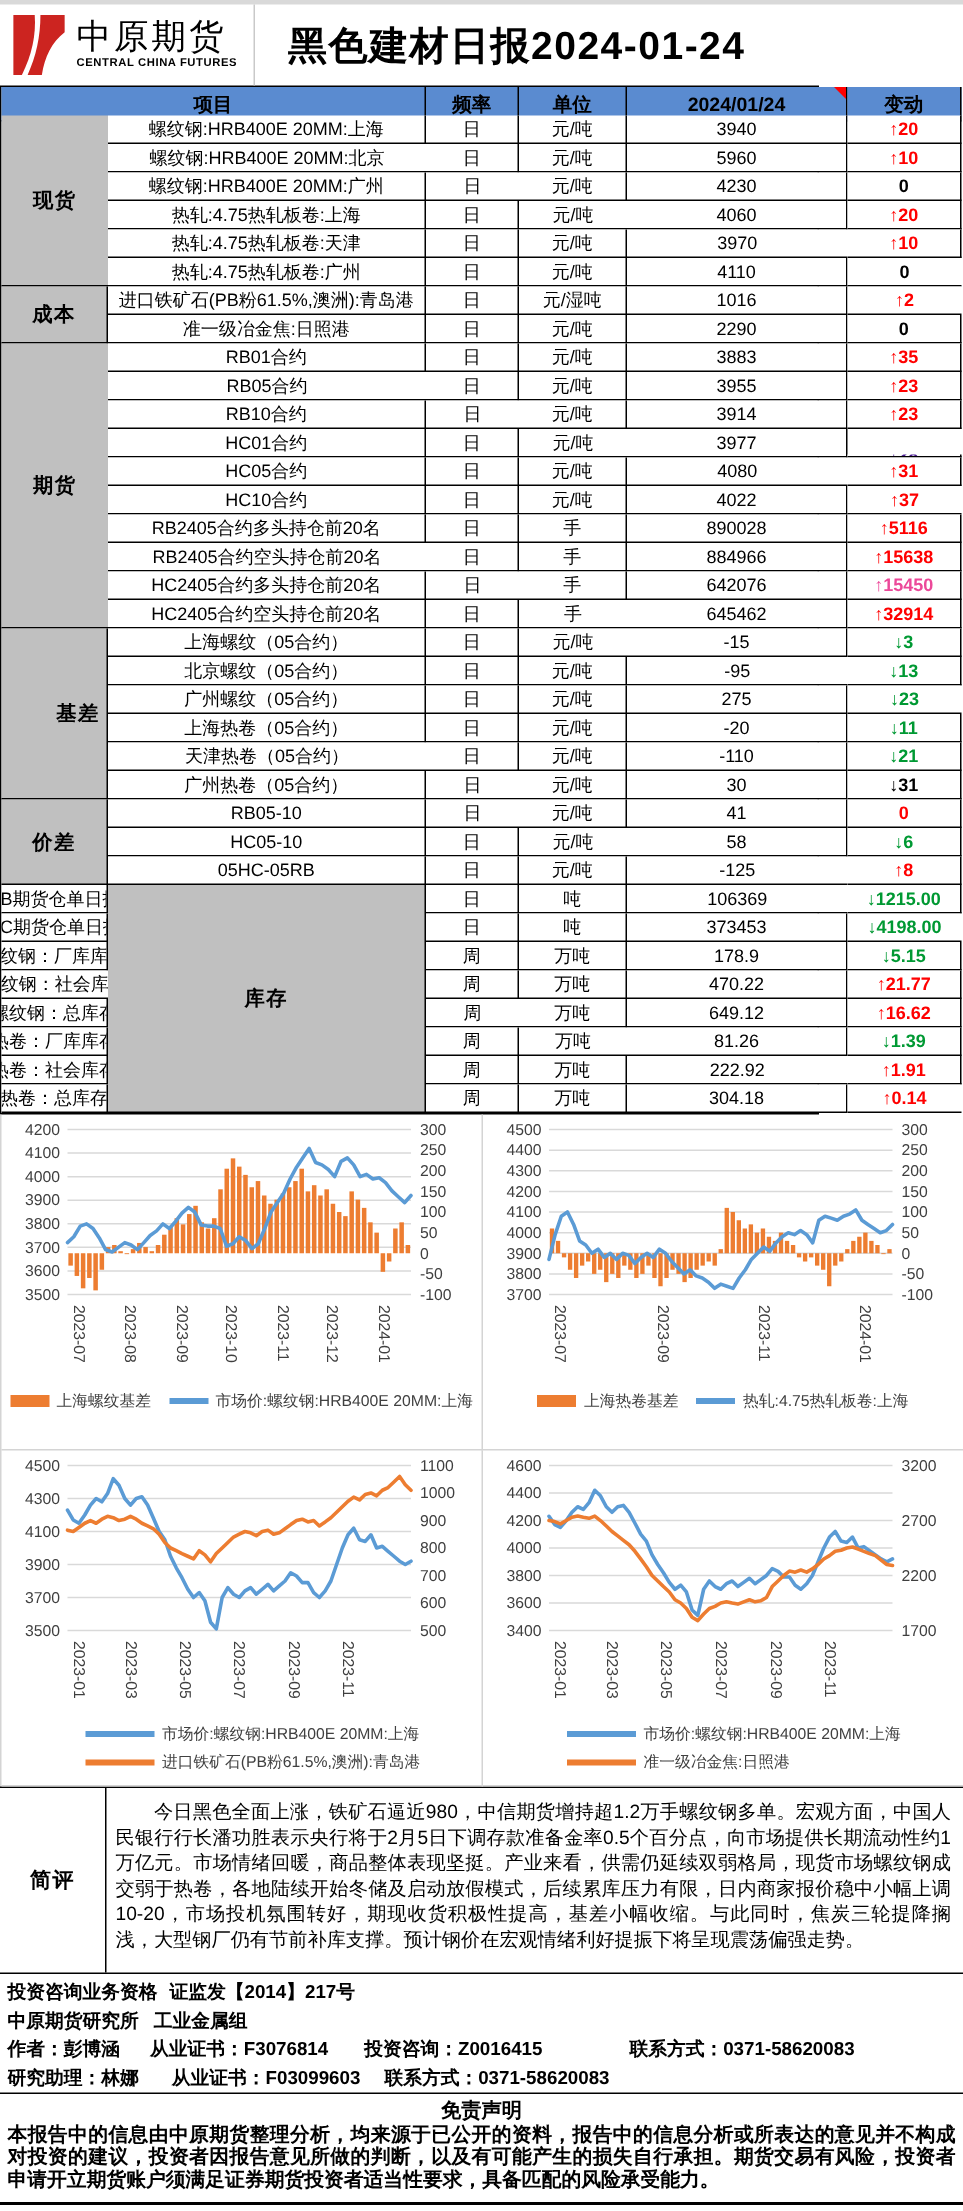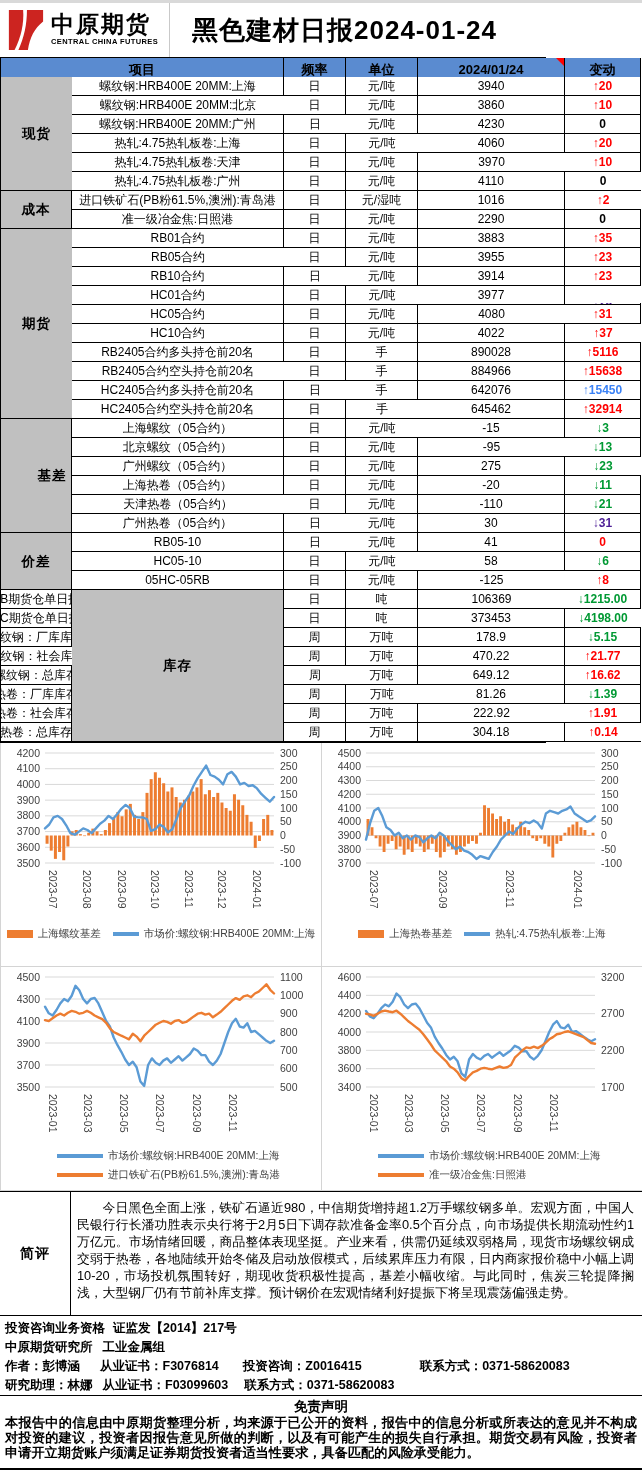--- a/index.html
+++ b/index.html
@@ -6,21 +6,21 @@
   .page{
     width:642px;height:1474px;background:#fff;position:relative;
     font-family:"Liberation Sans","DejaVu Sans",sans-serif;color:#000;
     overflow:hidden;box-sizing:border-box;
   }
   
   .top{height:57px;box-sizing:border-box;border-top:3px solid #d9d9d9;display:flex;align-items:center;}
   .logo{width:170px;height:100%;box-sizing:border-box;border-right:1px solid #c9c9c9;
         display:flex;align-items:center;gap:6px;padding-left:7px;}
   .logo-mark{flex:0 0 auto;}
-  .logo-cn{font-size:23px;font-weight:bold;letter-spacing:2px;line-height:24px;font-family:"Liberation Serif","DejaVu Serif",serif;}
+  .logo-cn{font-size:23px;font-weight:normal;letter-spacing:2px;line-height:24px;font-family:"Liberation Serif","DejaVu Serif",serif;}
   .logo-en{font-size:7.5px;font-weight:bold;letter-spacing:.4px;line-height:10px;}
   .title{margin:0 0 0 22px;font-size:26px;font-weight:bold;letter-spacing:1px;}
   
   .data-table{
     width:546px;box-sizing:border-box;border:1px solid #000;
     display:grid;grid-template-columns:71px 212px 62px 72px 147px 76px;
     grid-auto-rows:19px;
   }
   .data-table .c{
     box-sizing:border-box;border-right:1px solid #000;border-bottom:1px solid #000;
@@ -92,21 +92,21 @@
       <div class="c th">变动</div>
       <div class="c sec" style="grid-row: span 6;">现货</div>
       <div class="c ">螺纹钢:HRB400E 20MM:上海</div>
       <div class="c ">日</div>
       <div class="c ">元/吨</div>
       <div class="c ">3940</div>
       <div class="c chg" style="color: rgb(255, 0, 0);">↑20</div>
       <div class="c ">螺纹钢:HRB400E 20MM:北京</div>
       <div class="c ">日</div>
       <div class="c ">元/吨</div>
-      <div class="c ">3860</div>
+      <div class="c ">5960</div>
       <div class="c chg" style="color: rgb(255, 0, 0);">↑10</div>
       <div class="c ">螺纹钢:HRB400E 20MM:广州</div>
       <div class="c ">日</div>
       <div class="c ">元/吨</div>
       <div class="c ">4230</div>
       <div class="c chg" style="color: rgb(0, 0, 0);">0</div>
       <div class="c ">热轧:4.75热轧板卷:上海</div>
       <div class="c ">日</div>
       <div class="c ">元/吨</div>
       <div class="c ">4060</div>
@@ -170,21 +170,21 @@
       <div class="c chg" style="color: rgb(255, 0, 0);">↑5116</div>
       <div class="c ">RB2405合约空头持仓前20名</div>
       <div class="c ">日</div>
       <div class="c ">手</div>
       <div class="c ">884966</div>
       <div class="c chg" style="color: rgb(255, 0, 0);">↑15638</div>
       <div class="c ">HC2405合约多头持仓前20名</div>
       <div class="c ">日</div>
       <div class="c ">手</div>
       <div class="c ">642076</div>
-      <div class="c chg" style="color: #3b82f6;">↑15450</div>
+      <div class="c chg" style="color: #ec4899;">↑15450</div>
       <div class="c ">HC2405合约空头持仓前20名</div>
       <div class="c ">日</div>
       <div class="c ">手</div>
       <div class="c ">645462</div>
       <div class="c chg" style="color: rgb(255, 0, 0);">↑32914</div>
       <div class="c sec" style="grid-row: span 6; padding-left: 32px;">基差</div>
       <div class="c ">上海螺纹（05合约）</div>
       <div class="c ">日</div>
       <div class="c ">元/吨</div>
       <div class="c ">-15</div>
@@ -206,21 +206,21 @@
       <div class="c chg" style="color: rgb(0, 153, 51);">↓11</div>
       <div class="c ">天津热卷（05合约）</div>
       <div class="c ">日</div>
       <div class="c ">元/吨</div>
       <div class="c ">-110</div>
       <div class="c chg" style="color: rgb(0, 153, 51);">↓21</div>
       <div class="c ">广州热卷（05合约）</div>
       <div class="c ">日</div>
       <div class="c ">元/吨</div>
       <div class="c ">30</div>
-      <div class="c chg" style="color: #4c1d95;">↓31</div>
+      <div class="c chg" style="color: #000000;">↓31</div>
       <div class="c sec" style="grid-row: span 3;">价差</div>
       <div class="c ">RB05-10</div>
       <div class="c ">日</div>
       <div class="c ">元/吨</div>
       <div class="c ">41</div>
       <div class="c chg" style="color: rgb(255, 0, 0);">0</div>
       <div class="c ">HC05-10</div>
       <div class="c ">日</div>
       <div class="c ">元/吨</div>
       <div class="c ">58</div>
@@ -576,21 +576,21 @@
         <span style="margin-right: 10px;">中原期货研究所</span>
         <span>工业金属组</span>
       </div>
       <div class="contact-line">
         <span style="margin-right: 20px;">作者：彭博涵</span>
         <span style="margin-right: 24px;">从业证书：F3076814</span>
         <span style="margin-right: 58px;">投资咨询：Z0016415</span>
         <span>联系方式：0371-58620083</span>
       </div>
       <div class="contact-line">
-        <span style="margin-right: 10px;">研究助理：林娜</span>
+        <span style="margin-right: 22px;">研究助理：林娜</span>
         <span style="margin-right: 16px;">从业证书：F03099603</span>
         <span>联系方式：0371-58620083</span>
       </div>
     </div>
 
   <div class="disclaimer">
     <div class="disclaimer-title">免责声明</div>
     <div class="disclaimer-text">本报告中的信息由中原期货整理分析，均来源于已公开的资料，报告中的信息分析或所表达的意见并不构成对投资的建议，投资者因报告意见所做的判断，以及有可能产生的损失自行承担。期货交易有风险，投资者申请开立期货账户须满足证券期货投资者适当性要求，具备匹配的风险承受能力。</div>
   </div>
 

